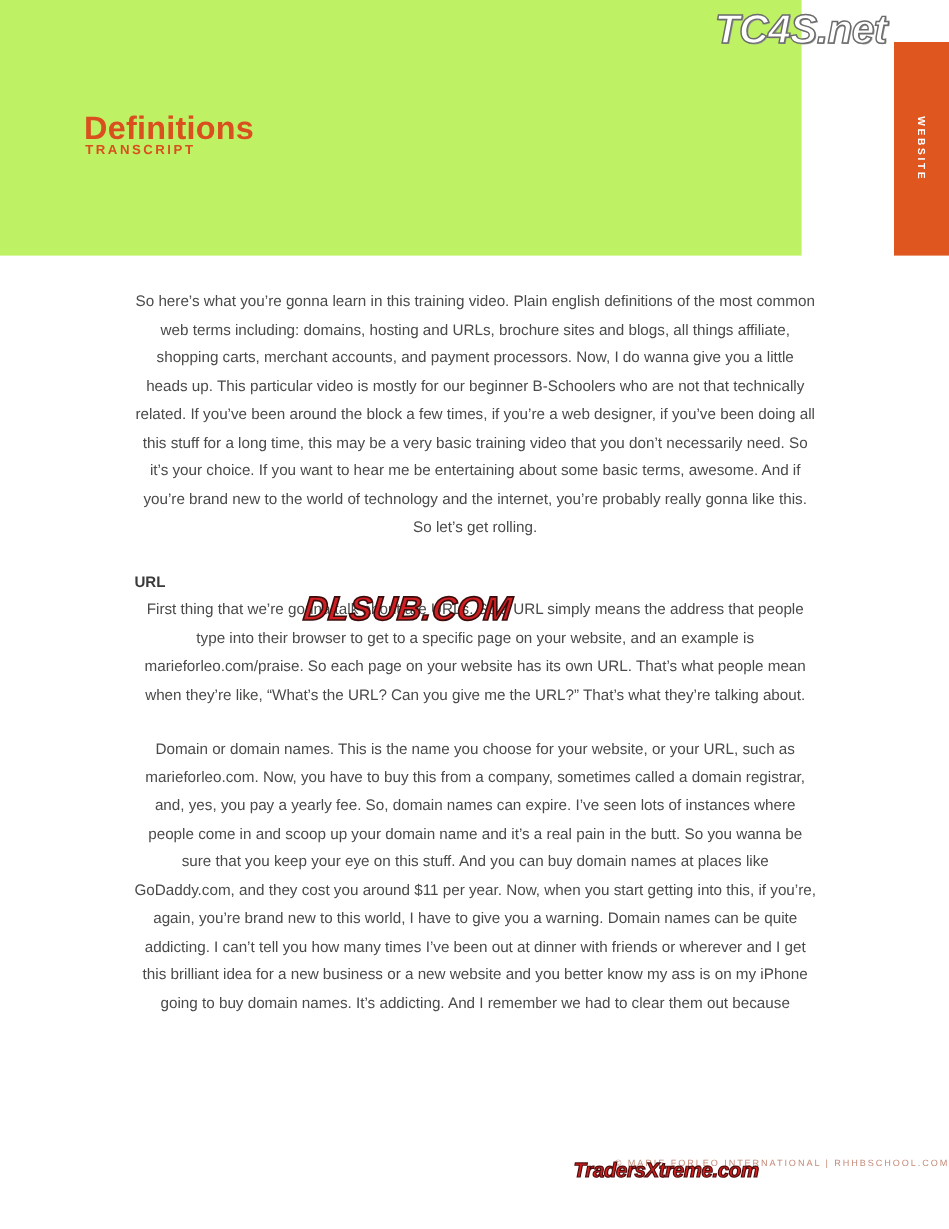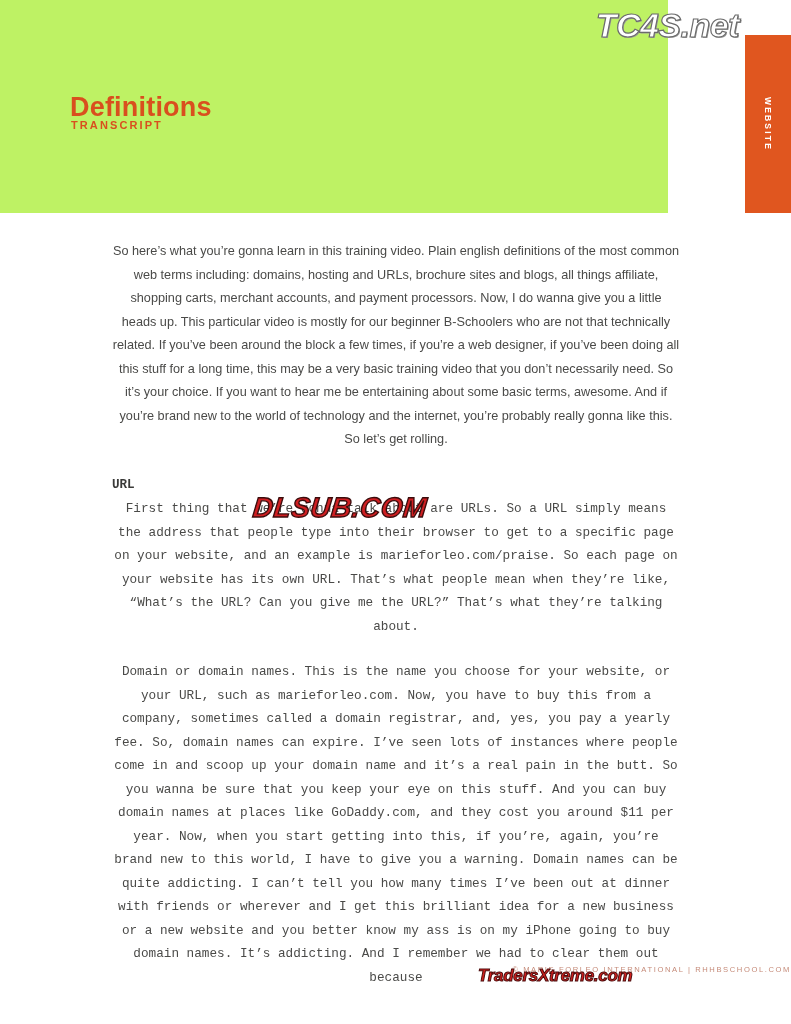--- a/index.html
+++ b/index.html
@@ -84,21 +84,20 @@
   }
   .section-head {
     font-size: 12.6px;
     line-height: 23.5px;
     font-weight: bold;
     color: #3a3a38;
     margin: 0;
   }
   .section-block {
     margin-bottom: 22px;
-    font-family: Liberation Mono, monospace;
   }
   
   .footer-page {
     position: absolute;
     left: 0;
     top: 933px;
     width: 791px;
     text-align: center;
     font-size: 8px;
     color: #8e8e8a;

